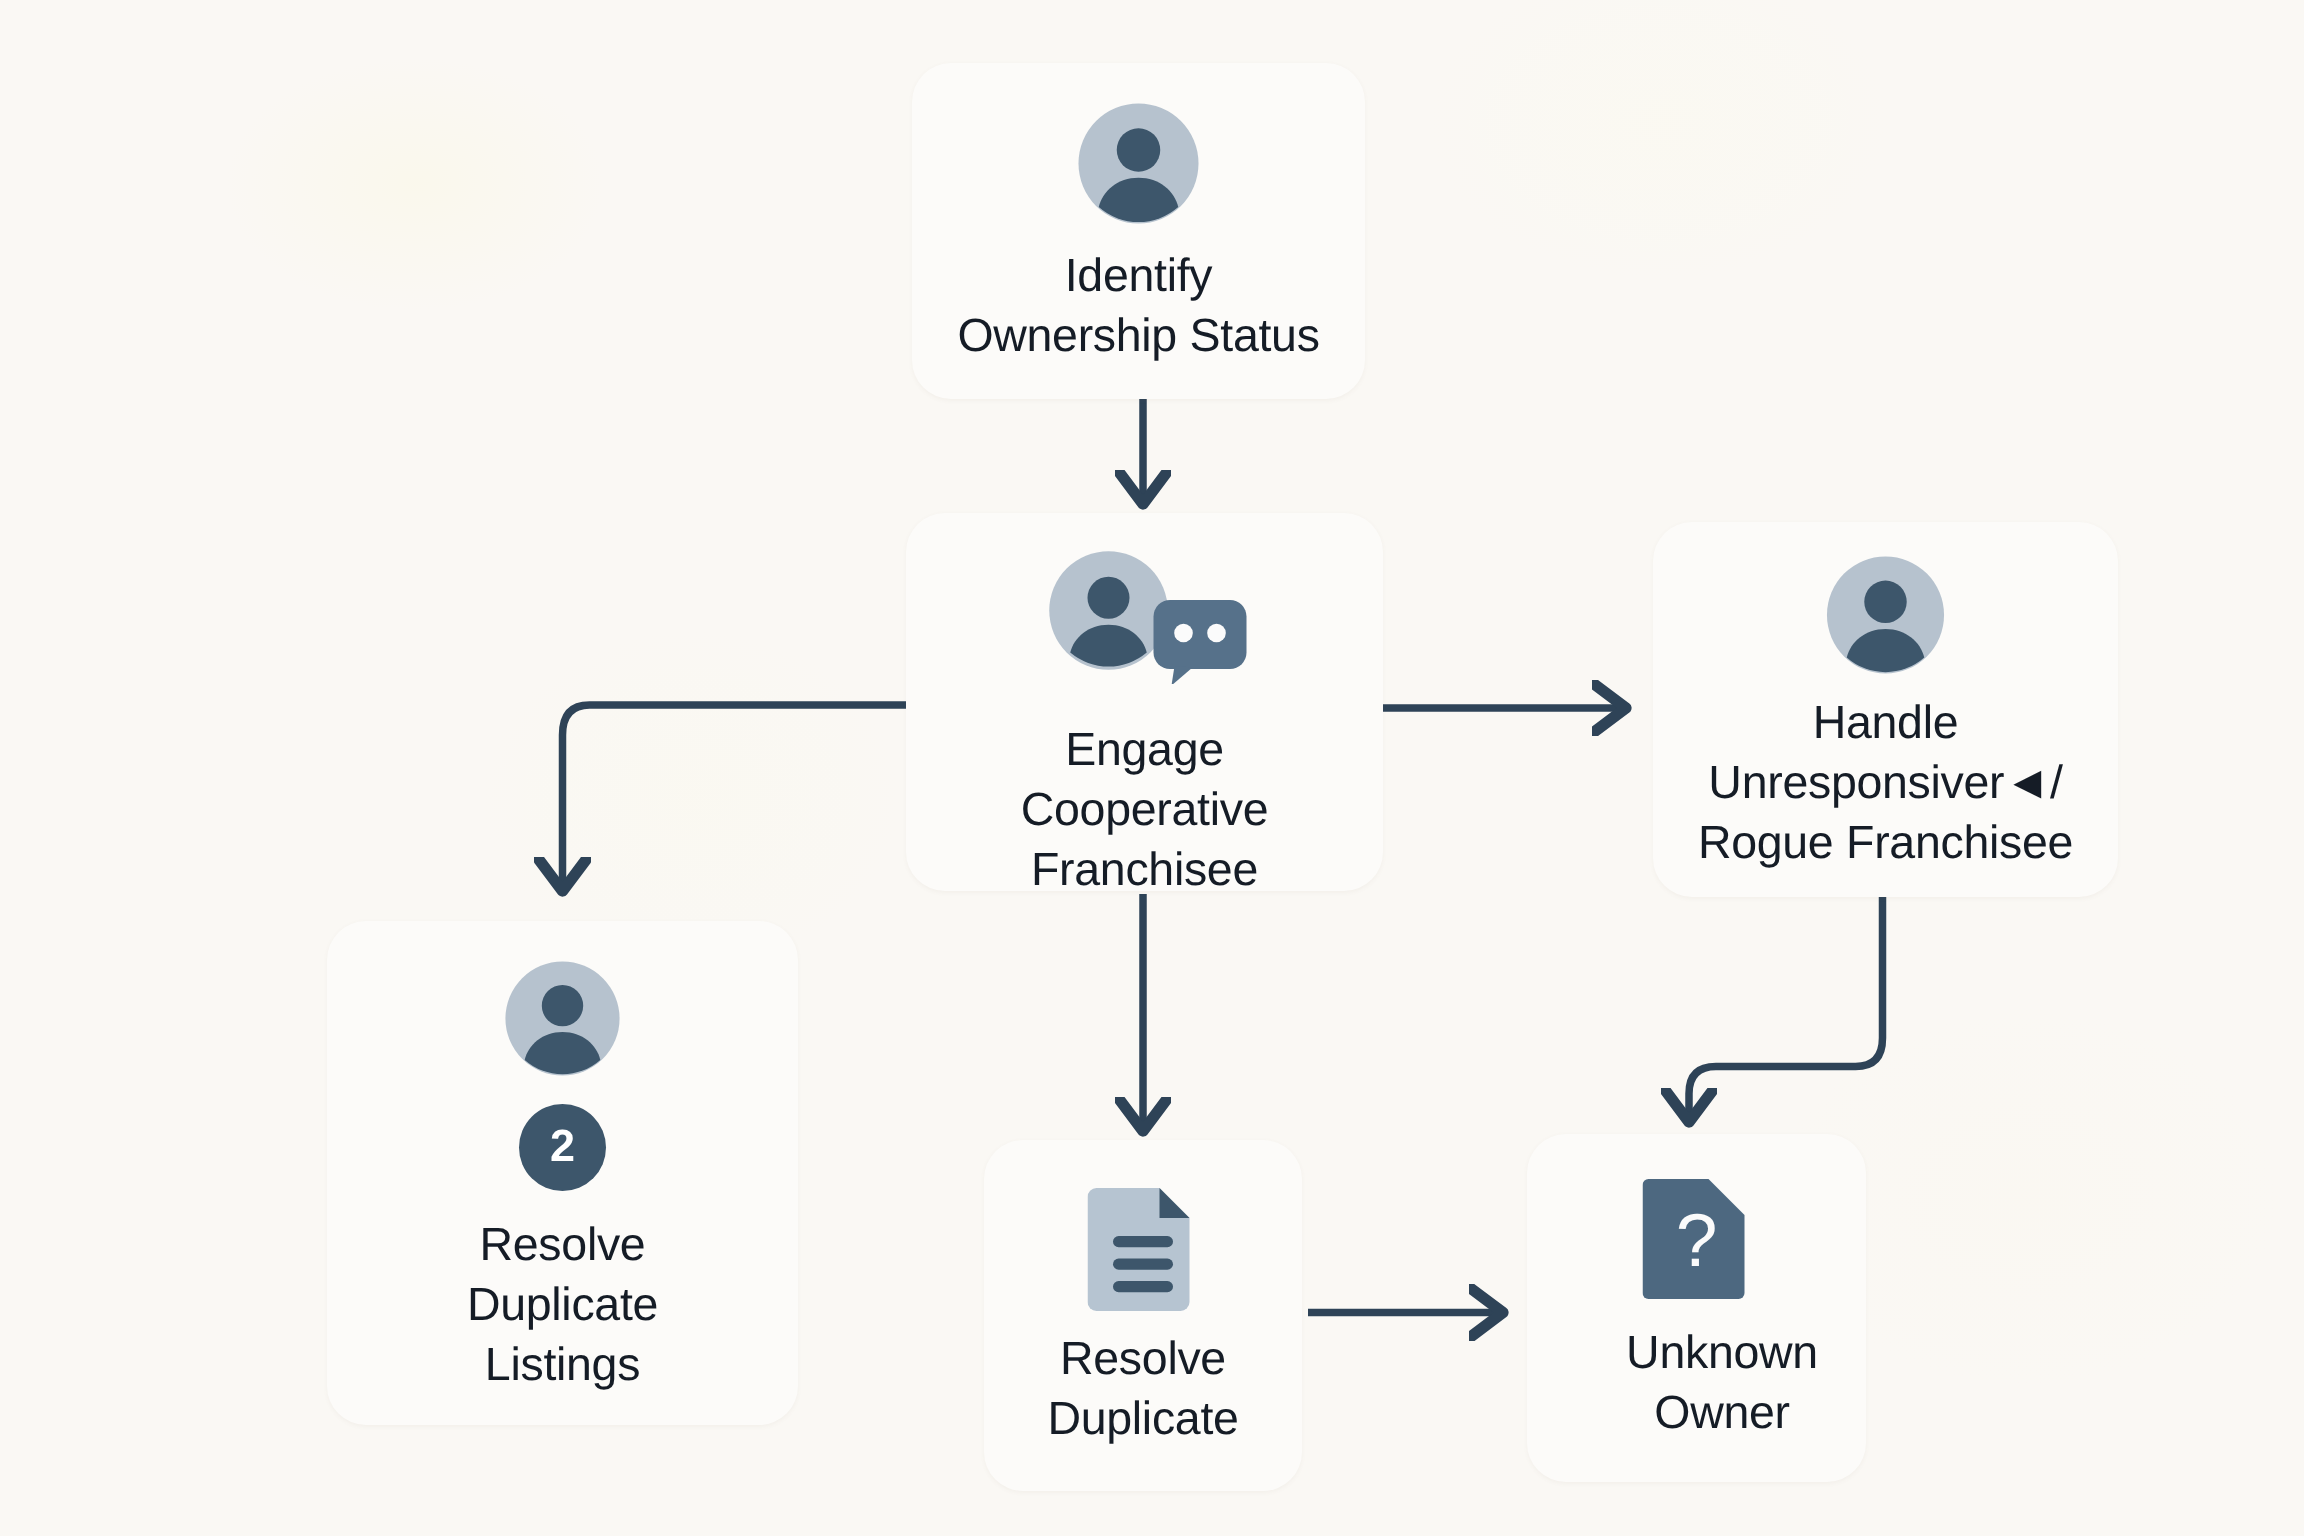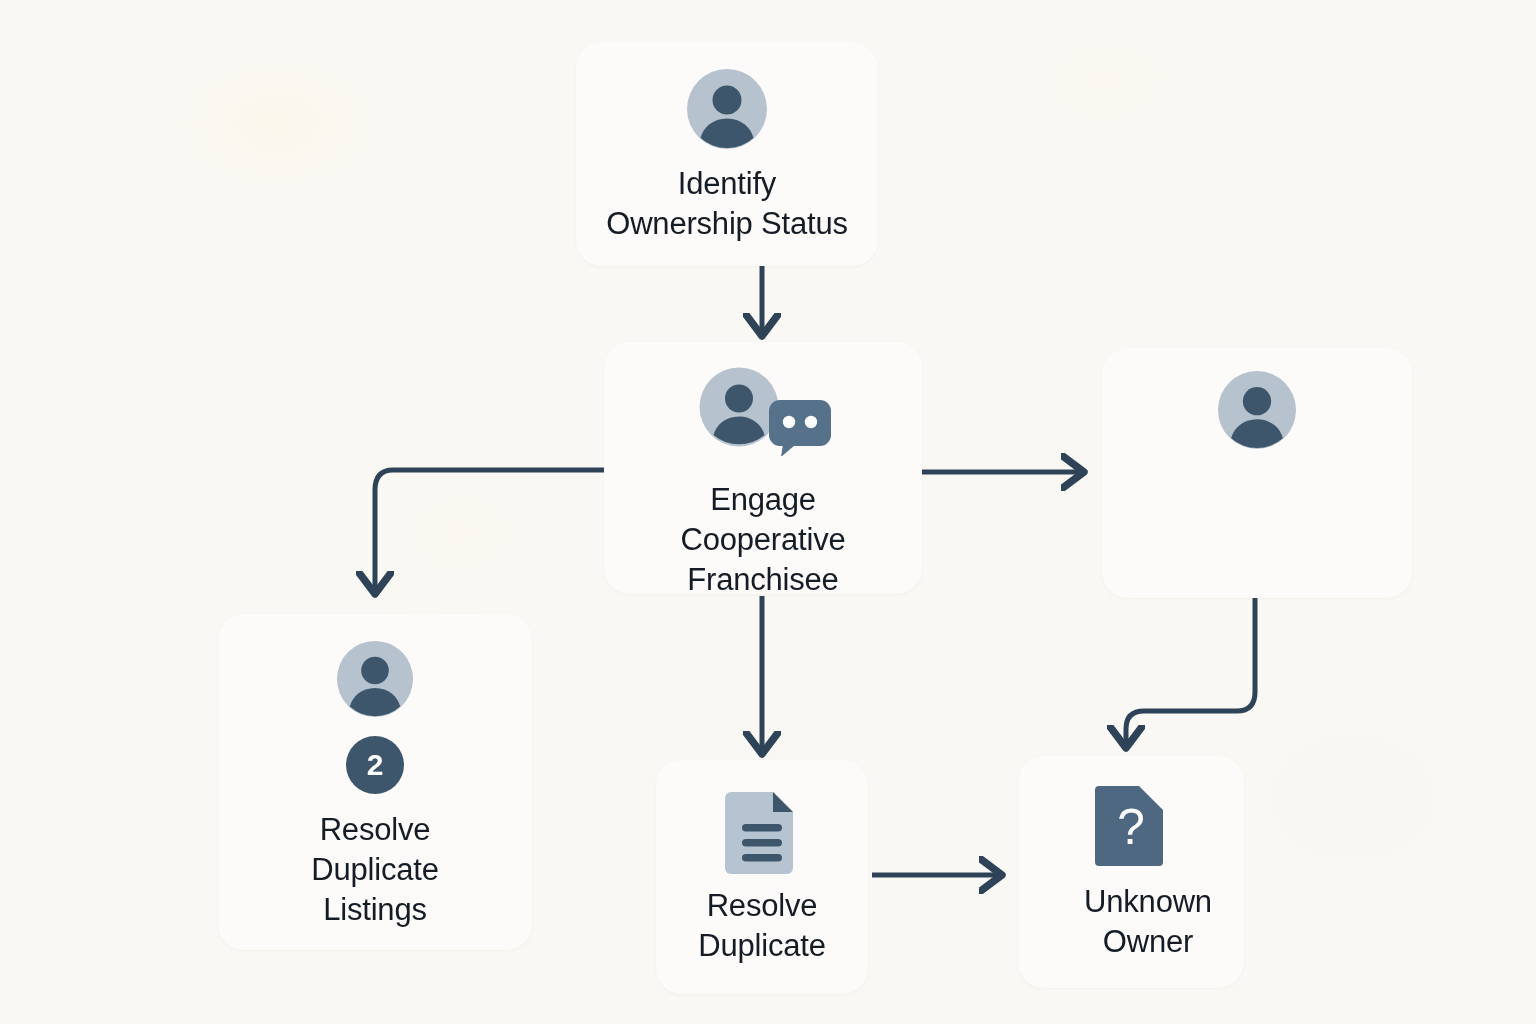--- a/index.html
+++ b/index.html
@@ -59,21 +59,21 @@
     color: #151c26;
     font-size: 31px;
     line-height: 1.29;
     font-weight: 400;
     letter-spacing: -0.2px;
     white-space: pre-line;
     padding: 0 8px;
   }
 
   
-  #node-identify      { left: 576px;  top: 42px;   width: 302px; height: 224px; padding-top: 26px; }
+  #node-identify      { left: 608px;  top: 42px;   width: 302px; height: 224px; padding-top: 26px; }
   #node-engage        { left: 604px;  top: 342px;  width: 318px; height: 252px; padding-top: 22px; }
   #node-handle        { left: 1102px; top: 348px;  width: 310px; height: 250px; padding-top: 22px; }
   #node-resolve-list  { left: 218px;  top: 614px;  width: 314px; height: 336px; padding-top: 26px; }
   #node-resolve-dup   { left: 656px;  top: 760px;  width: 212px; height: 234px; padding-top: 26px; }
   #node-unknown       { left: 1018px; top: 756px;  width: 226px; height: 232px; padding-top: 26px; }
 
   #node-identify .node-label     { margin-top: 14px; }
   #node-engage .node-label       { margin-top: 24px; }
   #node-handle .node-label       { margin-top: 12px; }
   #node-resolve-list .node-label { margin-top: 16px; }
@@ -151,20 +151,23 @@
   </div>
 
   <div class="node" id="node-handle">
     <div class="node-icon">
       <svg width="80" height="80" viewBox="0 0 82 82">
         <circle cx="41" cy="41" r="40" fill="#b6c2ce"></circle>
         <circle cx="41" cy="32" r="14.5" fill="#3d566b"></circle>
         <path d="M41,50.5 C55,50.5 65,59.5 67.5,70 A40,40 0 0 1 14.5,70 C17,59.5 27,50.5 41,50.5 Z" fill="#3d566b"></path>
       </svg>
     </div>
+    <div class="node-label">Handle
+Unresponsiver◄/
+Rogue Franchisee</div>
   </div>
 
   <div class="node" id="node-resolve-list">
     <div class="node-icon">
       <svg width="78" height="78" viewBox="0 0 82 82">
         <circle cx="41" cy="41" r="40" fill="#b6c2ce"></circle>
         <circle cx="41" cy="32" r="14.5" fill="#3d566b"></circle>
         <path d="M41,50.5 C55,50.5 65,59.5 67.5,70 A40,40 0 0 1 14.5,70 C17,59.5 27,50.5 41,50.5 Z" fill="#3d566b"></path>
       </svg>
     </div>

